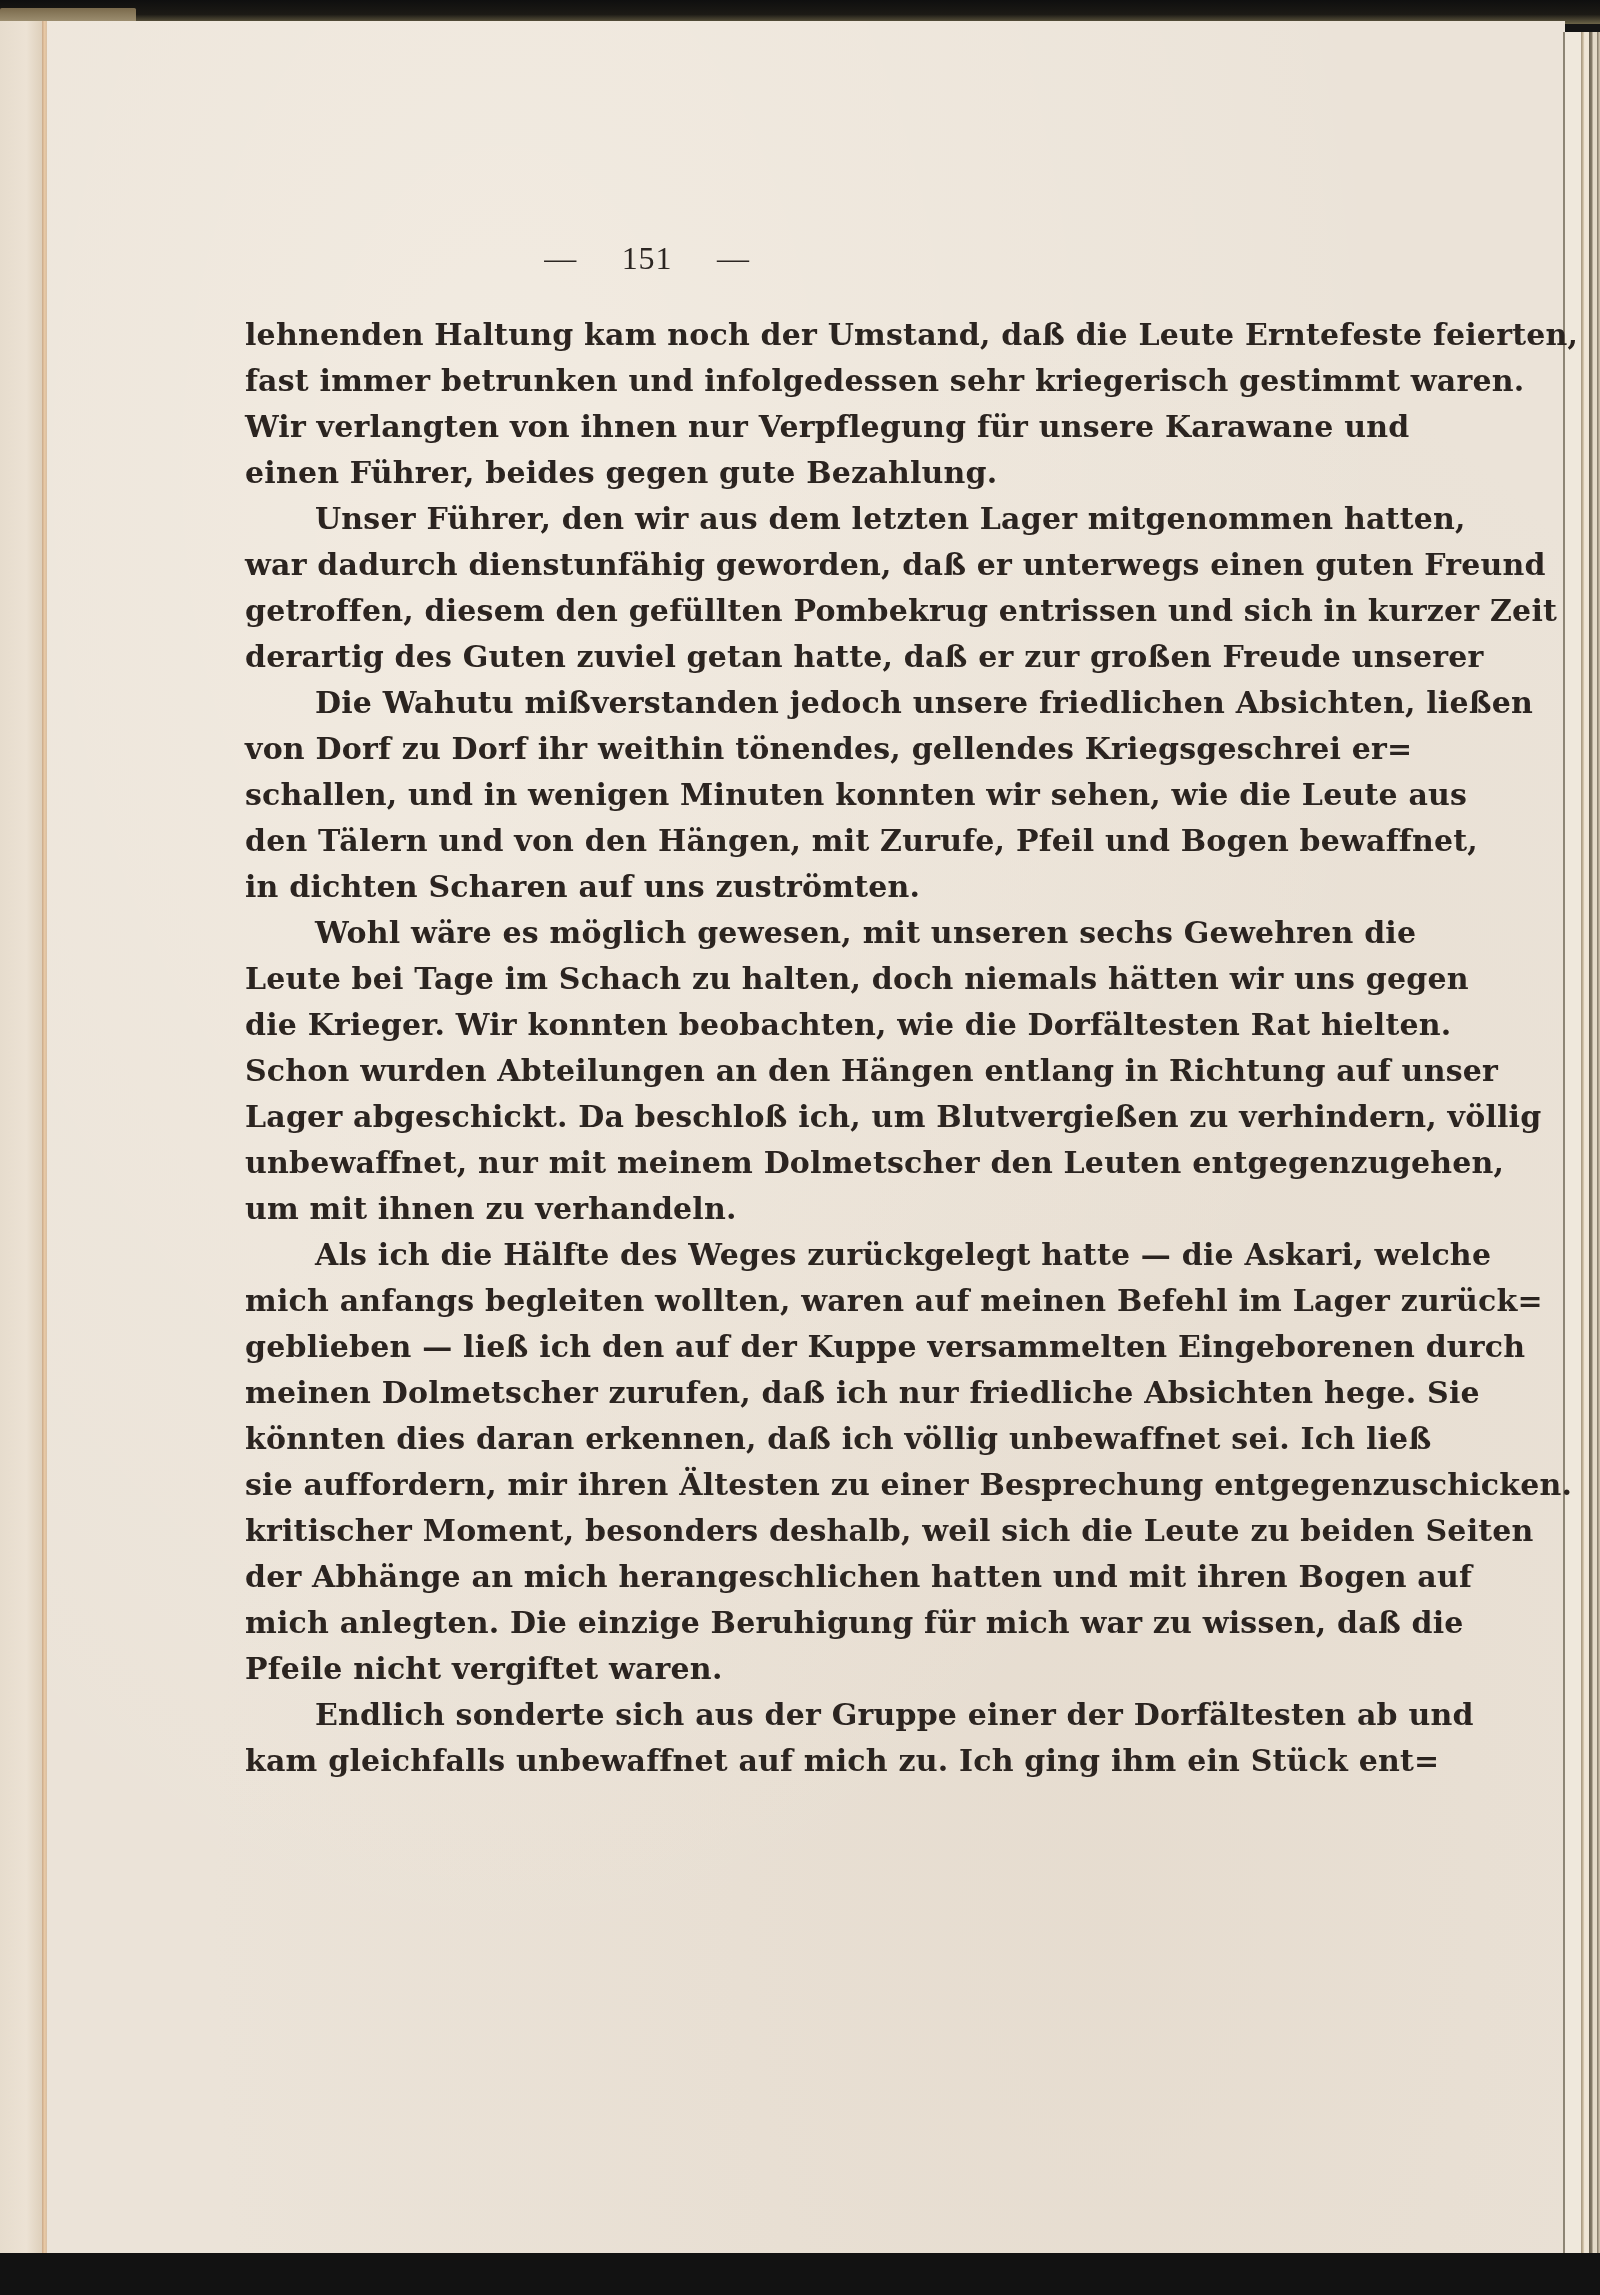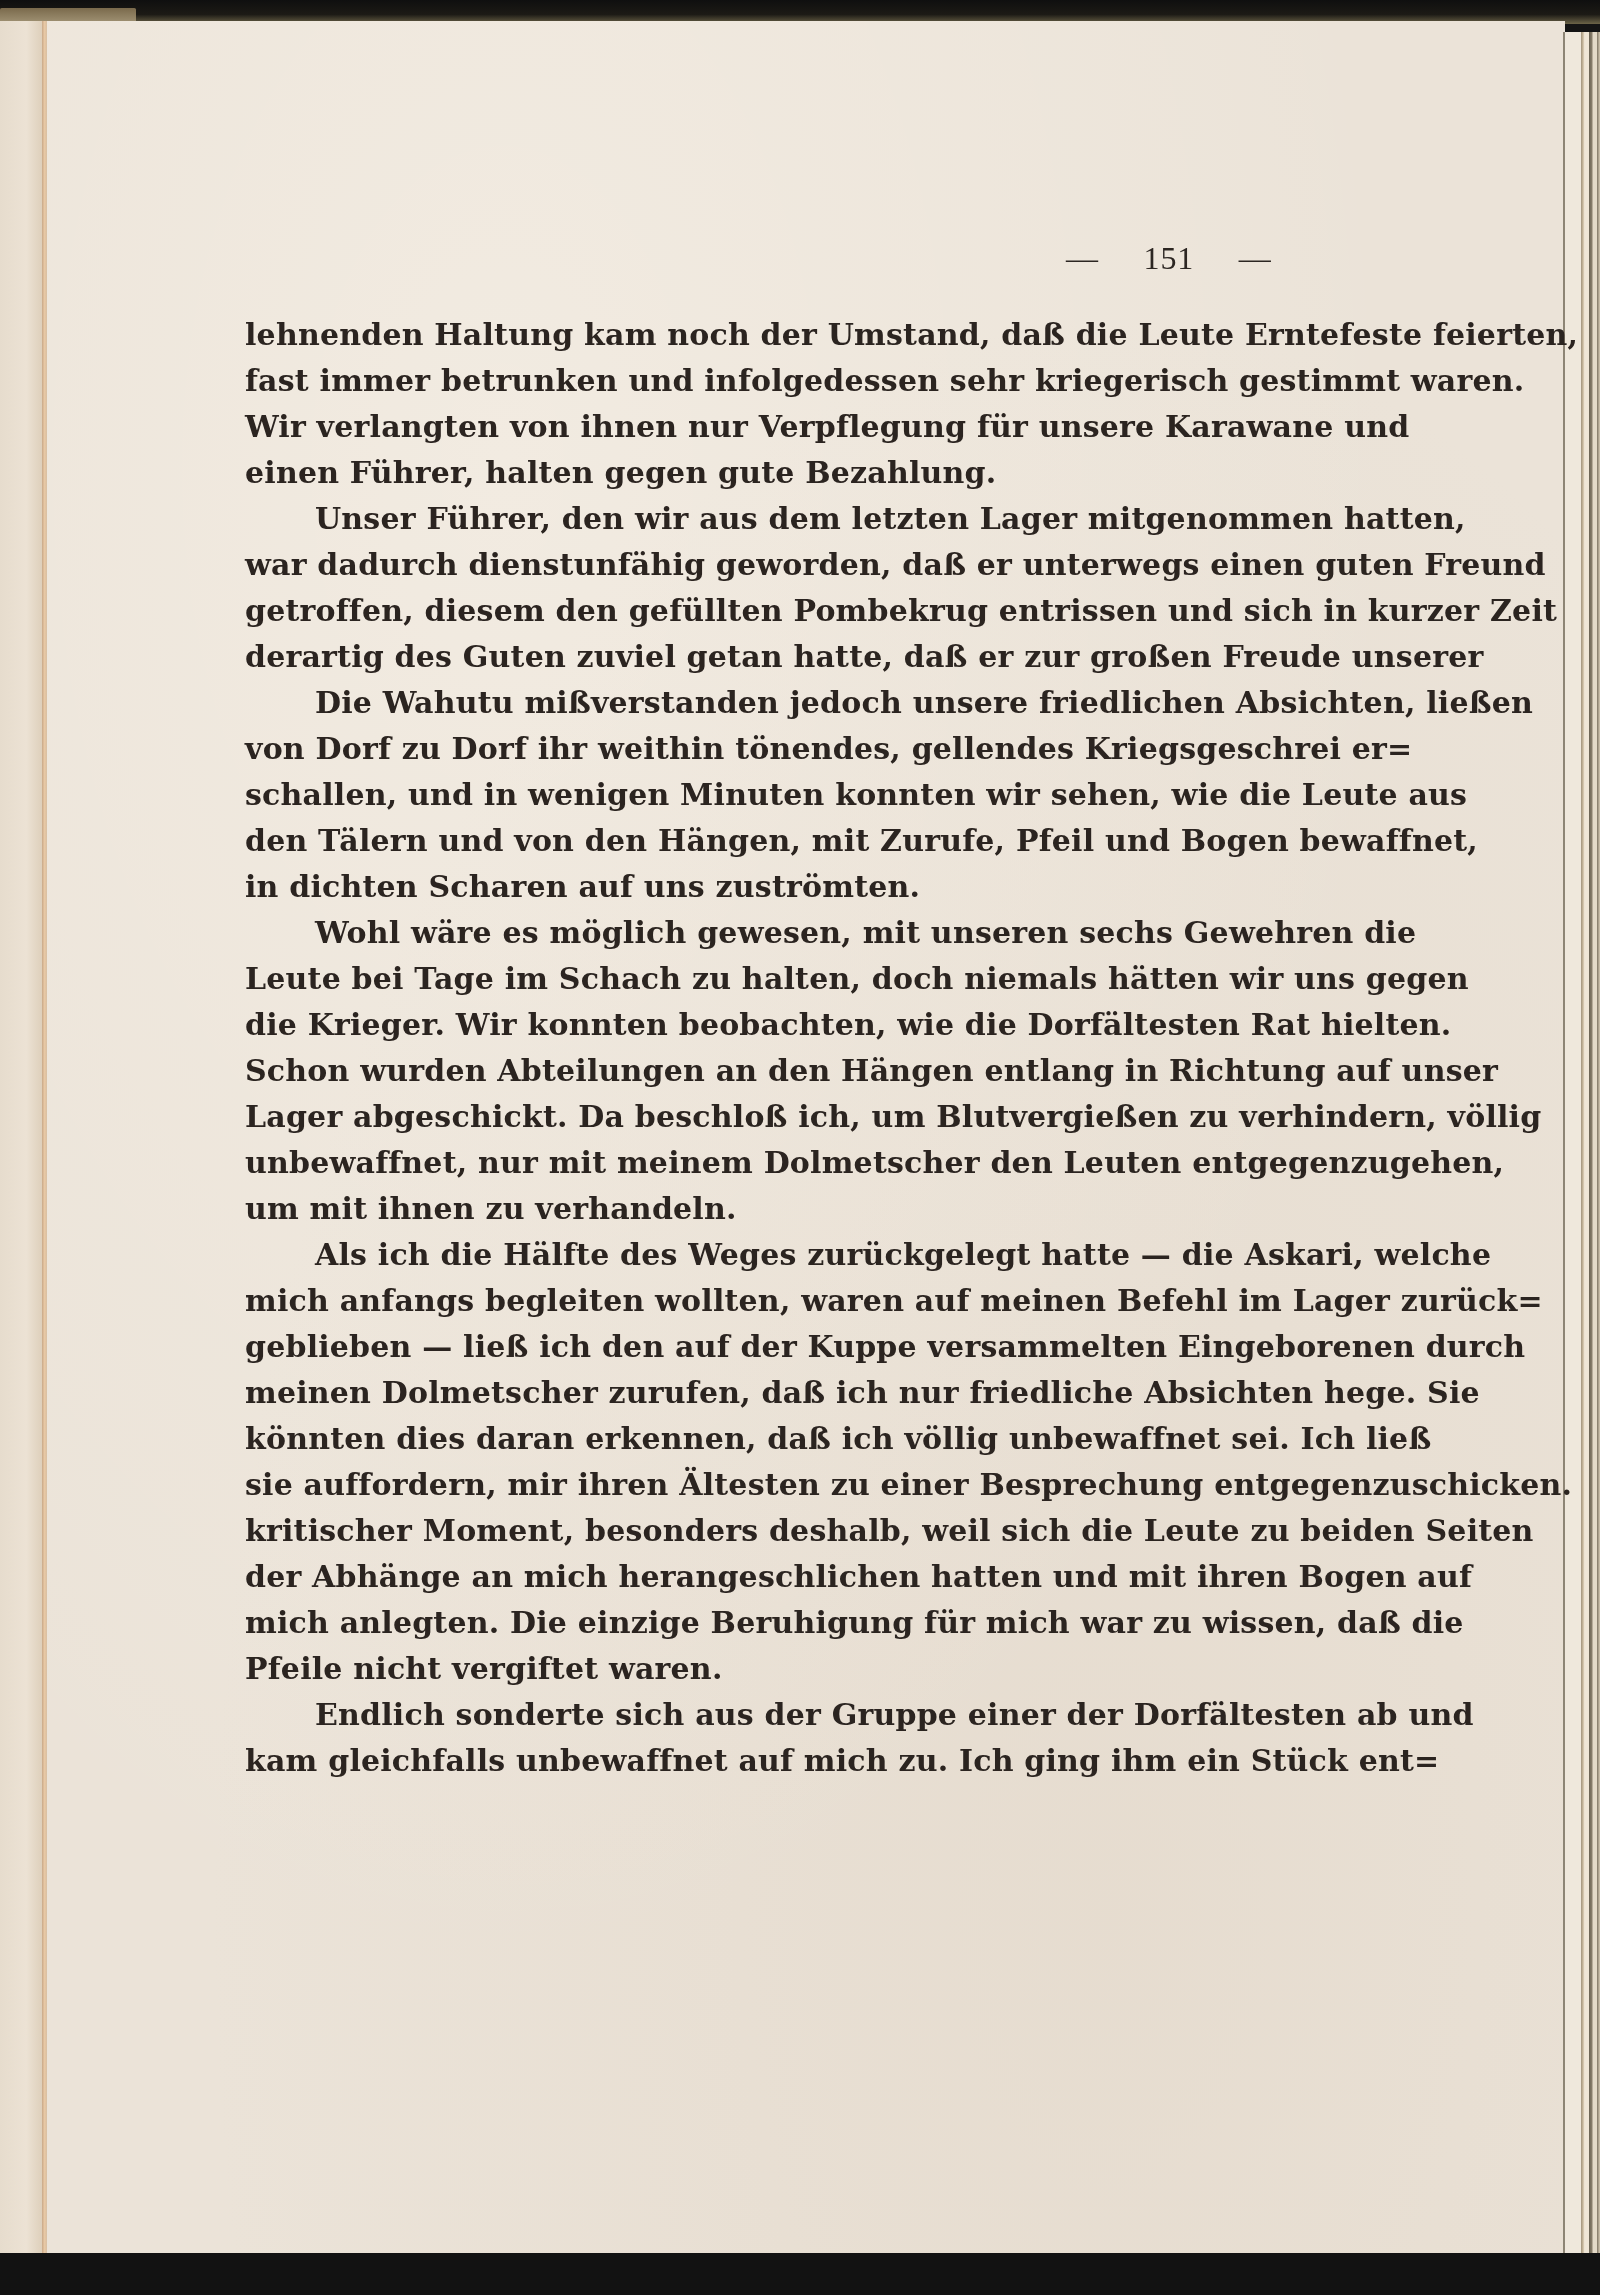--- a/index.html
+++ b/index.html
@@ -67,21 +67,21 @@
       position: absolute;
       left: 0; bottom: 0;
       width: 1601px; height: 42px;
       background: #121212;
     }
     .page-number {
       position: absolute;
       top: 240px;
       left: 0;
       width: 1294px;
-      text-align: right;
+      text-align: center;
       font-family: "Liberation Serif", "DejaVu Serif", serif;
       font-size: 32px;
       color: #2c2622;
       letter-spacing: 0.8px;
     }
     .page-number span { margin: 0 22.4px; }
     .text-block {
       position: absolute;
       left: 245px;
       top: 312px;
@@ -123,21 +123,21 @@
 
   <div class="page-number">
     <span>—</span><span>151</span><span>—</span>
   </div>
 
   <div class="text-block" id="text-block">
       <div>
         <span class="line">lehnenden Haltung kam noch der Umstand, daß die Leute Erntefeste feierten,</span>
         <span class="line">fast immer betrunken und infolgedessen sehr kriegerisch gestimmt waren.</span>
         <span class="line">Wir verlangten von ihnen nur Verpflegung für unsere Karawane und</span>
-        <span class="line last">einen Führer, halten gegen gute Bezahlung.</span>
+        <span class="line last">einen Führer, beides gegen gute Bezahlung.</span>
       </div>
       <div>
         <span class="line indent">Unser Führer, den wir aus dem letzten Lager mitgenommen hatten,</span>
         <span class="line">war dadurch dienstunfähig geworden, daß er unterwegs einen guten Freund</span>
         <span class="line">getroffen, diesem den gefüllten Pombekrug entrissen und sich in kurzer Zeit</span>
         <span class="line">derartig des Guten zuviel getan hatte, daß er zur großen Freude unserer</span>
       </div>
       <div>
         <span class="line indent">Die Wahutu mißverstanden jedoch unsere friedlichen Absichten, ließen</span>
         <span class="line">von Dorf zu Dorf ihr weithin tönendes, gellendes Kriegsgeschrei er=</span>

